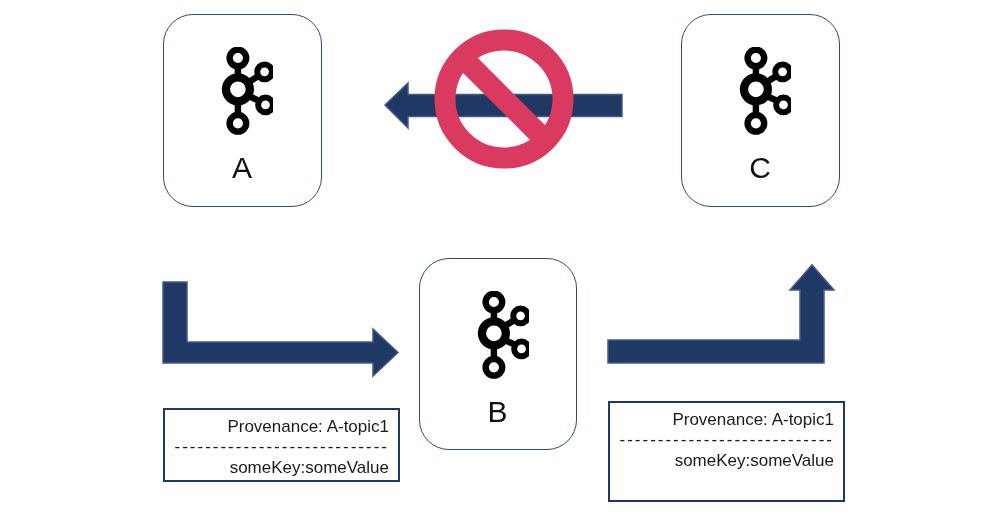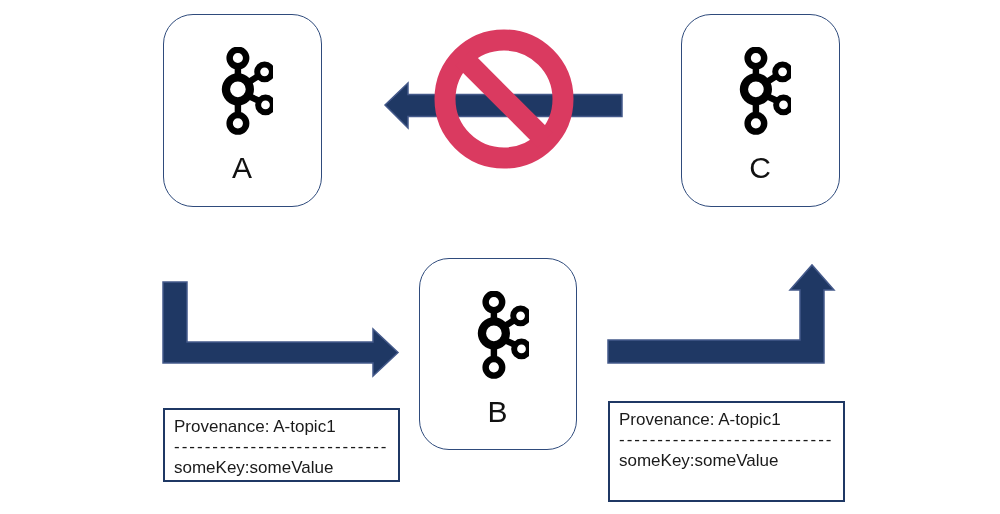--- a/index.html
+++ b/index.html
@@ -23,21 +23,21 @@
   .kafka-icon *{stroke:#000;fill:none;}
   .node-label{
     margin-top:12px;font-size:30px;color:#111;letter-spacing:1px;line-height:34px;
   }
   .arrow-svg{position:absolute;}
   .arrow-shape{fill:var(--navy);stroke:var(--navy-stroke);stroke-width:1.5px;stroke-linejoin:miter;}
   .no-sign{stroke:var(--pink);fill:none;}
   .note{
     position:absolute;border:2px solid var(--note-border);background:#fff;
     box-sizing:border-box;padding:5px 9px 4px 9px;color:var(--text);
-    font-size:17px;line-height:23px;white-space:nowrap;overflow:hidden;
+    font-size:17px;line-height:23px;white-space:nowrap;overflow:hidden;text-align:right;
   }
   .note-left{left:163px;top:408px;width:237px;height:74px;}
   .note-right{left:608px;top:401px;width:237px;height:101px;}
   .note .divider{letter-spacing:2px;line-height:18px;}
 </style>
 </head>
 <body>
 
 <div class="stage">
 

